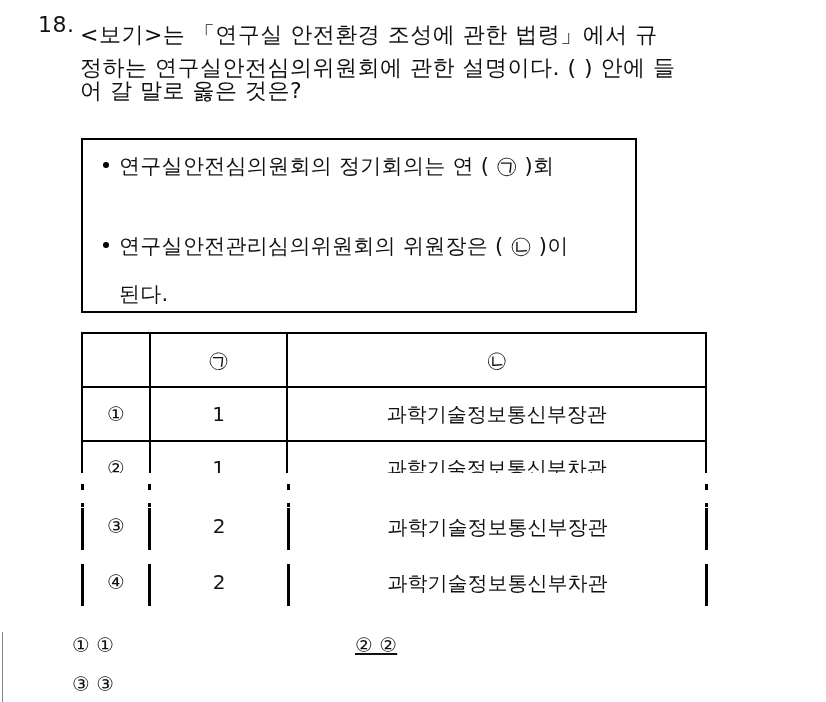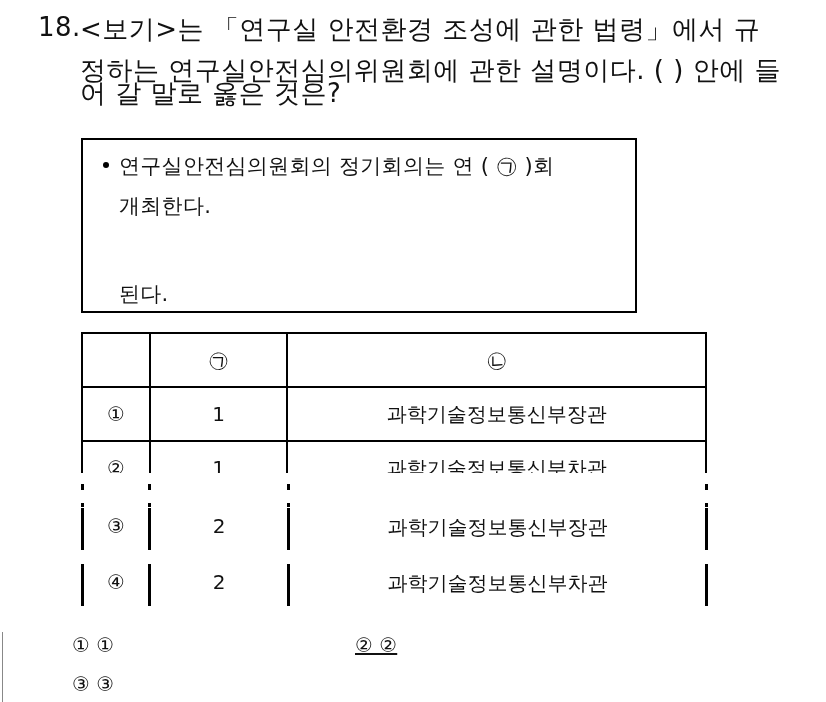--- a/index.html
+++ b/index.html
@@ -1,44 +1,46 @@
 <!DOCTYPE html>
 <html><head>
   <meta charset="utf-8">
   <style>
     html, body { margin: 0; padding: 0; background: #ffffff; }
     body { width: 826px; height: 702px; position: relative; overflow: hidden;
            font-family: "DejaVu Sans", sans-serif; color: #111; }
     .abs { position: absolute; white-space: nowrap; }
-    .q-line { font-size: 26px; letter-spacing: 0.5px; }
+    .q-line { font-size: 22px; letter-spacing: 0.5px; }
     .box { position: absolute; left: 81px; top: 138px; width: 556px; height: 175px;
            border: 2px solid #000; box-sizing: border-box; }
     .box-line { position: absolute; font-size: 21px; white-space: nowrap; letter-spacing: 0.3px; }
     .bullet { display: inline-block; width: 6px; height: 6px; border-radius: 50%; background: #000;
               vertical-align: middle; margin-right: 10px; position: relative; top: -2px; }
     .tbl { position: absolute; left: 81px; top: 332px; width: 626px; border-collapse: collapse; }
     .tbl td { border: 2px solid #000; text-align: center; font-size: 20px; height: 52px; padding: 0; }
     .vseg { position: absolute; width: 3px; background: #000; }
     .cell-txt { position: absolute; font-size: 20px; text-align: center; }
     .opt { position: absolute; font-size: 20px; white-space: nowrap; }
     .leftrule { position: absolute; left: 2px; top: 632px; width: 1px; height: 70px; background: #888; }
   </style>
 </head>
 <body>
 
 <div class="abs q-line" style="left:38px; top:12px;">18.</div>
-<div class="abs q-line" style="left:80px; top:12px;">&lt;보기&gt;는 「연구실 안전환경 조성에 관한 법령」에서 규</div>
+<div class="abs q-line" style="left:80px; top:20px;">&lt;보기&gt;는 「연구실 안전환경 조성에 관한 법령」에서 규</div>
 <div class="abs q-line" style="left:80px; top:53px;">정하는 연구실안전심의위원회에 관한 설명이다. ( ) 안에 들</div>
 <div class="abs q-line" style="left:80px; top:76px;">어 갈 말로 옳은 것은?</div>
 
 <div class="box">
   <div class="box-line" style="left:20px; top:12px;">
     <span class="bullet"></span><span>연구실안전심의원회의 정기회의는 연 ( ㉠ )회</span>
   </div>
-  <div class="box-line" style="left:36px; top:52px;">개최한다.</div>
+  <div class="box-line" style="left:20px; top:92px;">
+    <span class="bullet"></span><span>연구실안전관리심의위원회의 위원장은 ( ㉡ )이</span>
+  </div>
   <div class="box-line" style="left:36px; top:140px;text-align:center;">된다.</div>
 </div>
 
 <div style="position:absolute; left:0; top:0; width:826px; height:473px; overflow:hidden;">
   <table class="tbl">
     <colgroup>
         <col style="width:68px">
         <col style="width:138px">
         <col style="width:420px">
       </colgroup>

